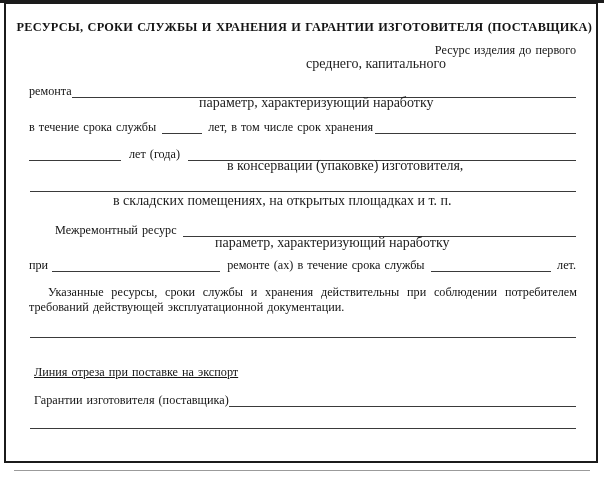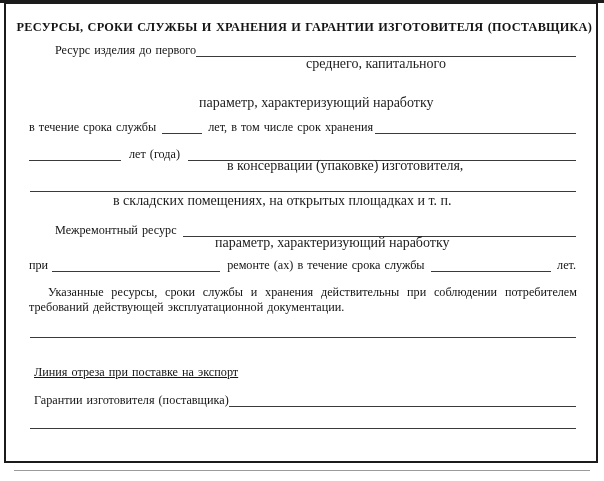--- a/index.html
+++ b/index.html
@@ -44,26 +44,30 @@
 </style>
 </head>
 <body>
 
 <div class="page">
   <div class="top-edge"></div>
   <div class="frame"></div>
 
   <div class="title">РЕСУРСЫ, СРОКИ СЛУЖБЫ И ХРАНЕНИЯ И ГАРАНТИИ ИЗГОТОВИТЕЛЯ (ПОСТАВЩИКА)</div>
 
-  <div class="row" style="top:43px;">
+  <div class="row" style="top:43px;flex-direction:column;">
     <span class="lbl ml26">Ресурс изделия до первого</span>
     <span class="fill"></span>
   </div>
   <div class="cap" style="left:276px; width:200px; top:58px;">среднего, капитального</div>
 
+  <div class="row" style="top:84px;">
+    <span class="lbl">ремонта</span>
+    <span class="fill"></span>
+  </div>
   <div class="cap" style="left:199px; width:200px; top:97px;">параметр, характеризующий наработку</div>
 
   <div class="row" style="top:147px;">
     <span class="seg" style="width:92px;"></span>
     <span class="lbl ml8">лет (года)</span>
     <span class="fill ml8"></span>
   </div>
 
   <div class="row" style="top:120px;">
     <span class="lbl">в течение срока службы</span>

